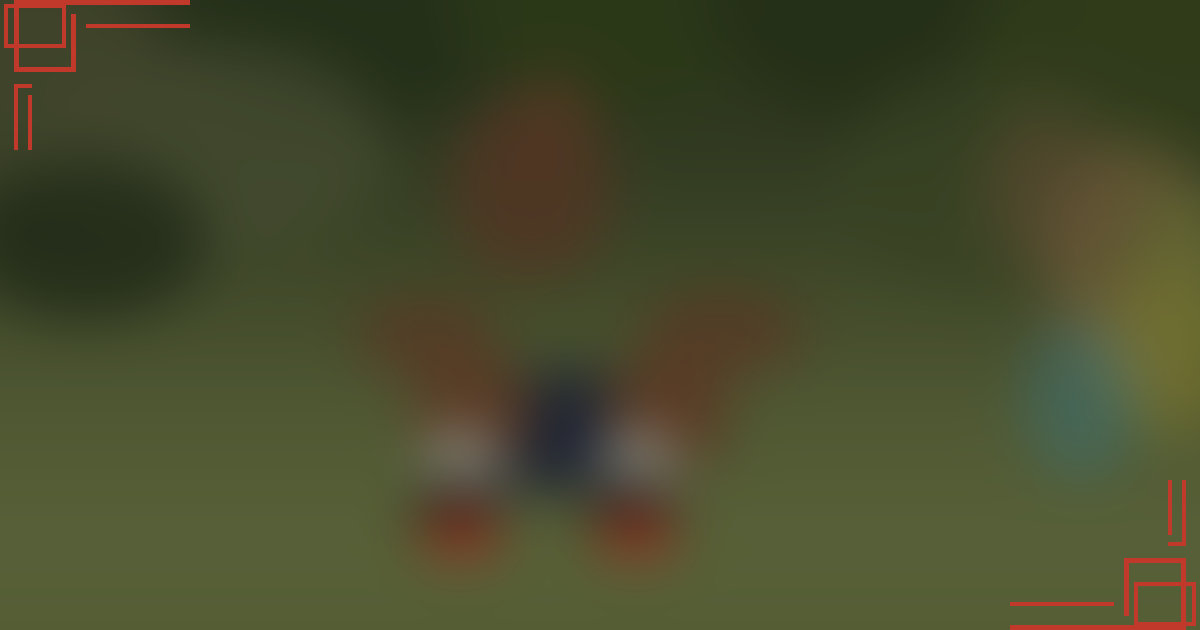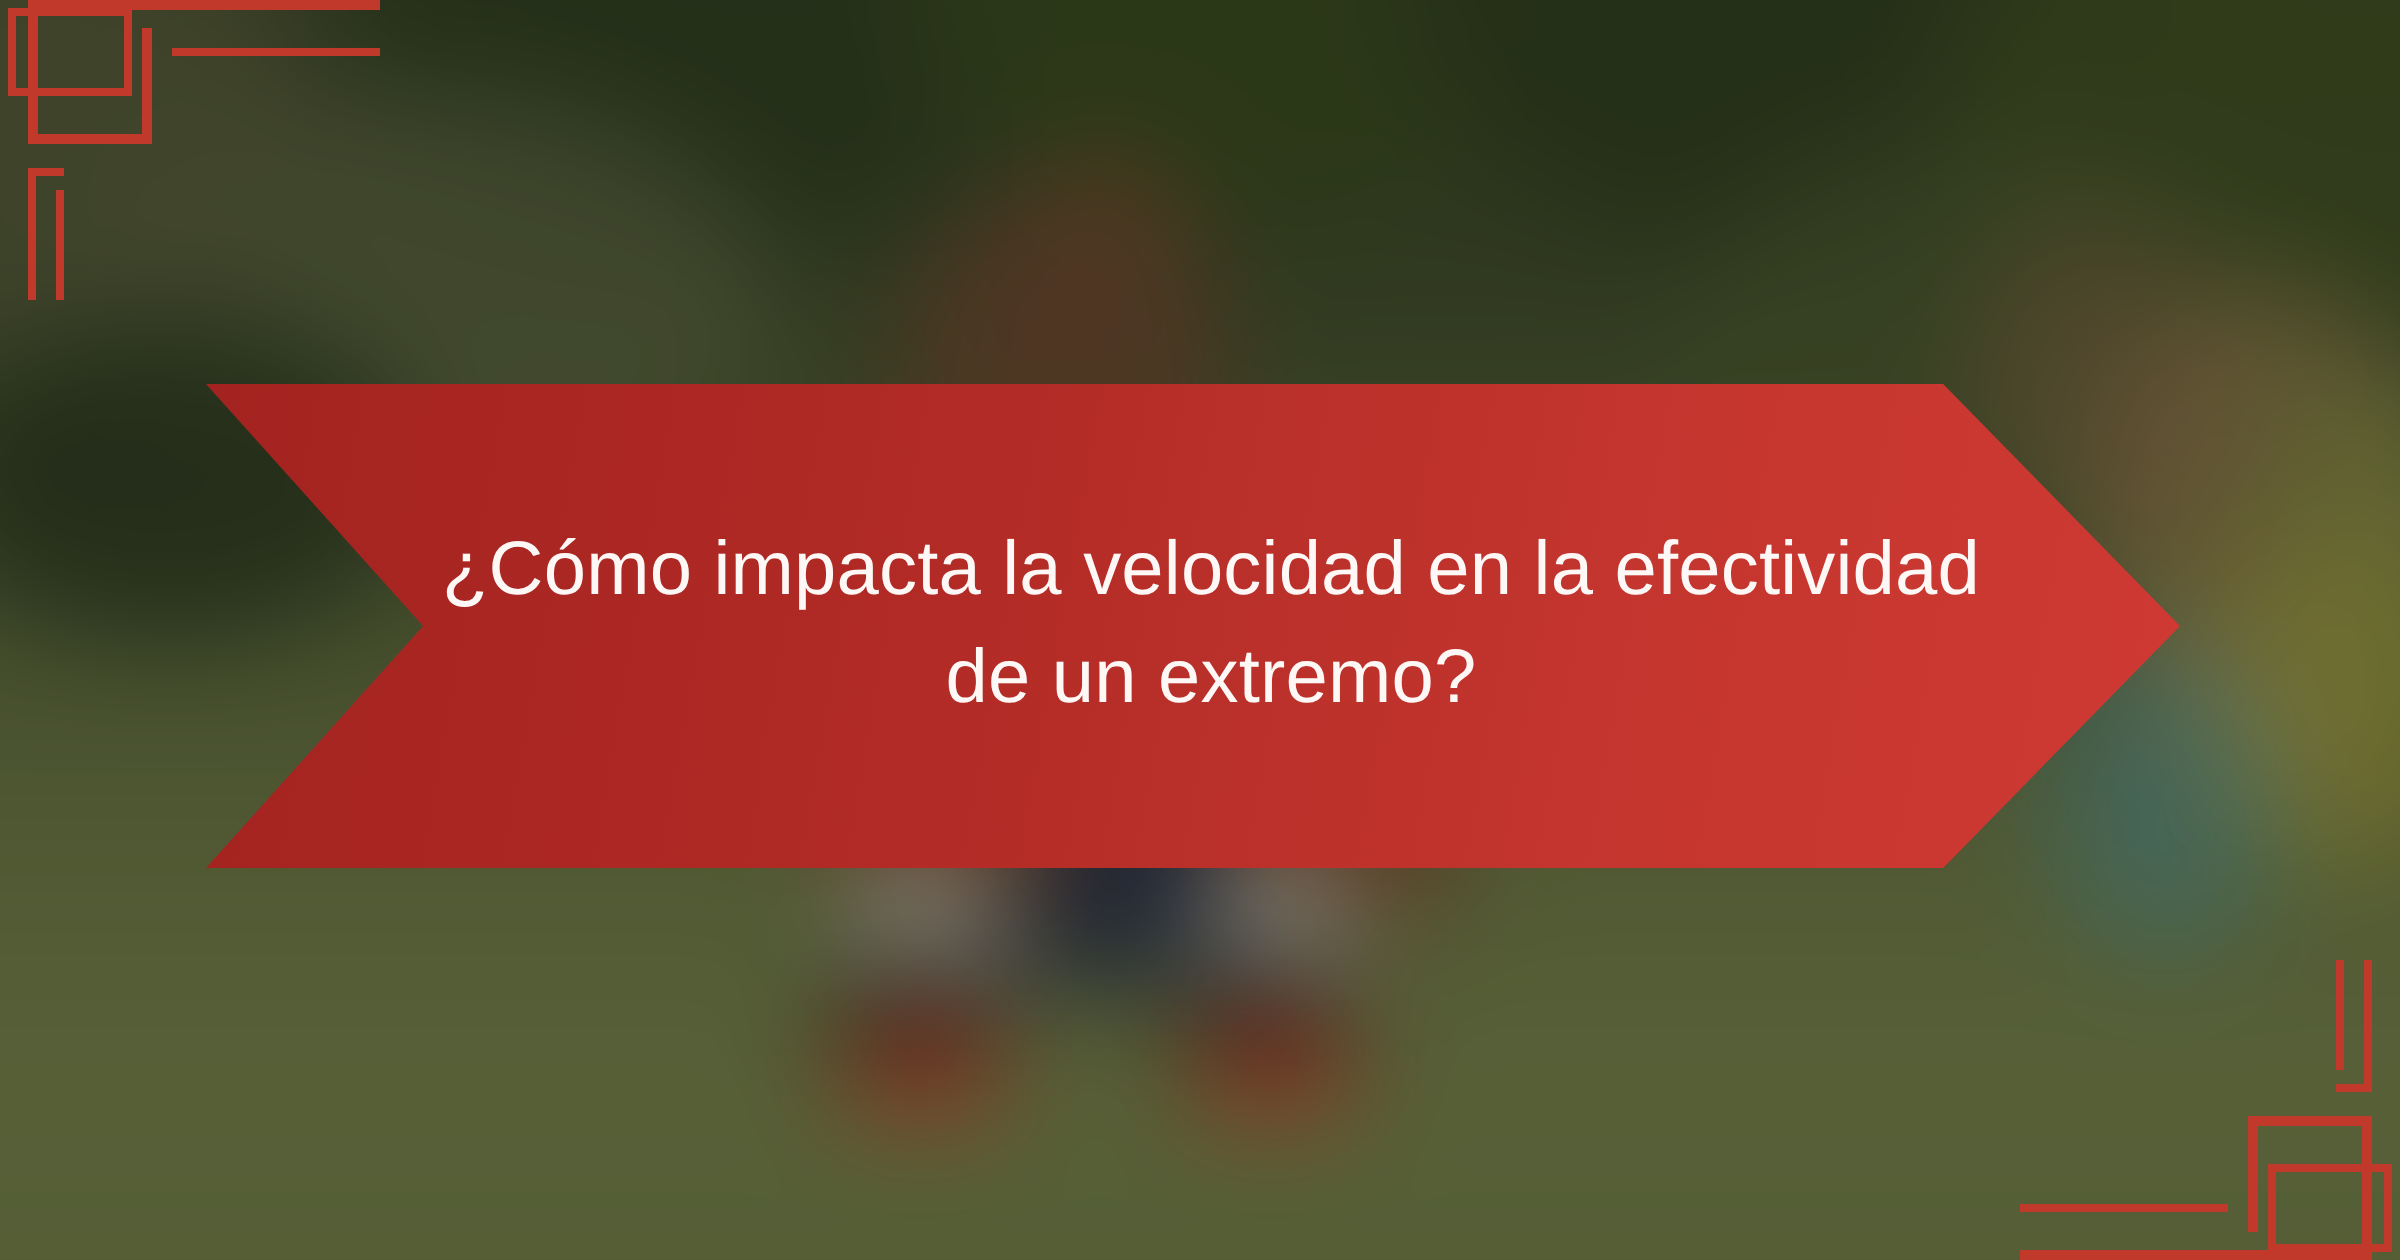--- a/index.html
+++ b/index.html
@@ -233,17 +233,14 @@
     <i class="out-h"></i>
     <i class="out-v"></i>
     <i class="out-h2"></i>
     <i class="out-v2"></i>
     <i class="in-h"></i>
     <i class="in-c"></i>
     <i class="in-v"></i>
     <i class="in-v3"></i>
   </div>
 
-  <div class="banner">
-    <div class="banner-text">¿Cómo impacta la velocidad en la efectividad de un extremo?</div>
-  </div>
 
 </div>
 
 </body></html>

